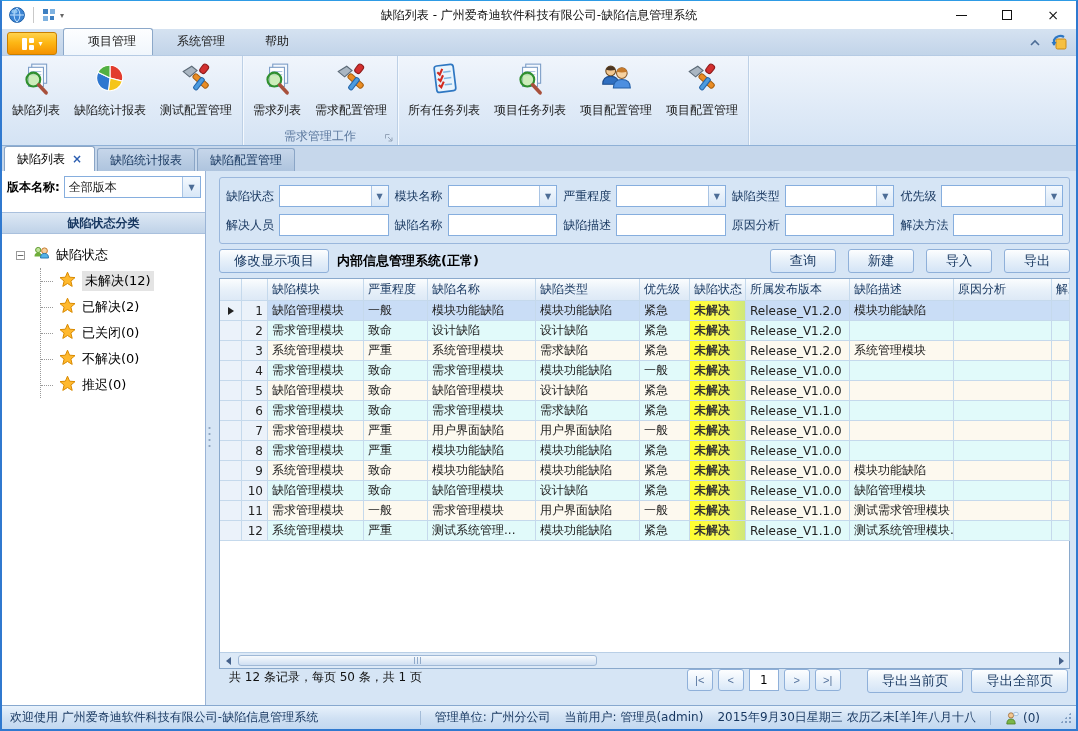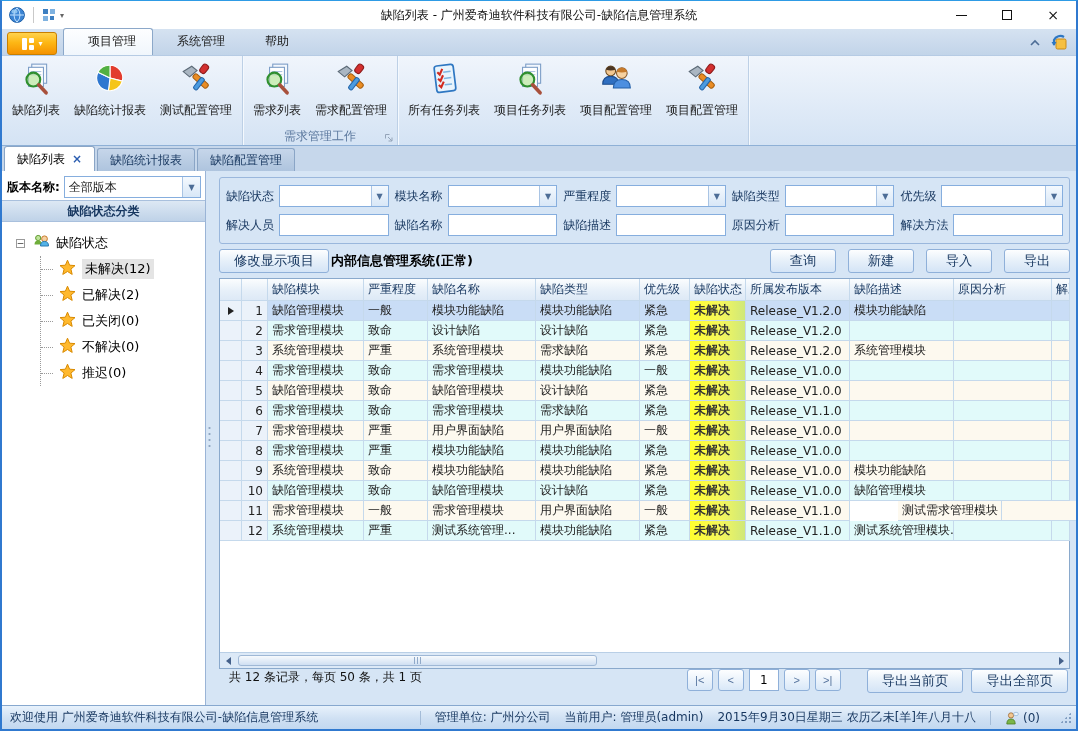--- a/index.html
+++ b/index.html
@@ -51,21 +51,21 @@
   .doctabs { height:25px; flex:0 0 25px; background:#c6d7eb; display:flex; align-items:flex-end; padding-left:2px; gap:2px; }
   .dtab { height:23px; padding:0 12px; display:flex; align-items:center; gap:7px; color:#16365f;
           background:linear-gradient(#c6d6ea,#aec4de); border:1px solid #8aa5c6; border-bottom:none;
           border-radius:3px 3px 0 0; cursor:default; }
   .dtab.active { background:#fff; color:#000; height:25px; border-color:#8aa5c6; }
   .dtab .close { color:#2a5db0; font-size:12px; font-weight:bold; }
 
   
   .main { flex:1; display:flex; min-height:0; }
   .sidebar { width:204px; flex:0 0 204px; background:#fff; border-right:1px solid #9ab4d6; display:flex; flex-direction:column; }
-  .version-row { display:flex; align-items:center; padding:5px 4px 2px 5px; gap:4px; }
+  .version-row { display:flex; align-items:center; padding:5px 4px 14px 5px; gap:4px; }
   .version-label { font-weight:bold; color:#000; white-space:nowrap; }
   .combo { flex:1; height:22px; background:#fff; border:1px solid #86aede; display:flex; align-items:center; position:relative; }
   .combo .cval { flex:1; padding:0 4px; overflow:hidden; white-space:nowrap; }
   .combo .carrow { width:18px; height:100%; border-left:1px solid #a9c4e4; background:linear-gradient(#f4f9fe,#d8e7f7);
                    display:flex; align-items:center; justify-content:center; color:#4d6d96; font-size:8px; }
   .tree-header { height:22px; background:linear-gradient(#dde8f4,#bfd2e8); border-top:1px solid #a9c0dd; border-bottom:1px solid #a9c0dd;
                  display:flex; align-items:center; justify-content:center; font-weight:bold; color:#16365f; }
   .tree { flex:1; padding:8px 0 0 14px; position:relative; overflow:hidden; }
   .titem { display:flex; align-items:center; height:26px; gap:6px; white-space:nowrap; color:#000; font-size:13px; cursor:default; }
   .titem .conn { width:12px; border-top:1px dotted #9a9a9a; }
@@ -87,21 +87,21 @@
   .fcell { display:flex; align-items:center; gap:5px; flex:1; min-width:0; }
   .flabel { color:#16365f; white-space:nowrap; }
   .ftext, .fcombo { flex:1; height:22px; min-width:0; border:1px solid #86aede; background:#fff; }
   .fcombo { display:flex; }
   .fcombo .sp { flex:1; }
   .fcombo .carrow { width:17px; border-left:1px solid #a9c4e4; background:linear-gradient(#f4f9fe,#d8e7f7);
                     display:flex; align-items:center; justify-content:center; color:#4d6d96; font-size:8px; }
   input.ftext { outline:none; font:inherit; padding:0 4px; }
 
   
-  .ctoolbar { height:34px; flex:0 0 34px; display:flex; align-items:center; gap:2px; padding:2px 0; }
+  .ctoolbar { height:34px; flex:0 0 34px; display:flex; align-items:center; gap:8px; padding:2px 0; }
   .btn { height:24px; padding:0 14px; border:1px solid #8fb0d9; border-radius:3px; color:#16365f;
          background:linear-gradient(#fdfeff,#e8f1fa 45%,#d4e4f6); cursor:default; display:flex; align-items:center; justify-content:center; white-space:nowrap; }
   .ptitle { font-weight:bold; color:#000; font-size:13px; }
   .tspacer { flex:1; }
 
   
   .grid { flex:1; min-height:0; border:1px solid #8aa9cc; background:#fff; display:flex; flex-direction:column; }
   .grow { display:flex; }
   .gcell { border-right:1px solid #c5d9ec; border-bottom:1px solid #c5d9ec; overflow:hidden; white-space:nowrap;
            padding:0 4px; display:flex; align-items:center; flex:0 0 auto; }
@@ -638,21 +638,21 @@
             <div class="grow odd">
               <div class="gcell selcol" style="width: 22px;"></div>
               <div class="gcell numcol" style="width: 26px;">11</div>
               <div class="gcell" style="width: 96px;">需求管理模块</div>
               <div class="gcell" style="width: 64px;">一般</div>
               <div class="gcell" style="width: 108px;">需求管理模块</div>
               <div class="gcell" style="width: 104px;">用户界面缺陷</div>
               <div class="gcell" style="width: 50px;">一般</div>
               <div class="gcell statuscell" style="width: 56px;">未解决</div>
               <div class="gcell" style="width: 104px;">Release_V1.1.0</div>
-              <div class="gcell" style="width: 104px; margin-left: 48px;">测试需求管理模块</div>
+              <div class="gcell" style="width: 104px;">测试需求管理模块</div>
               <div class="gcell" style="width: 98px;"></div>
               <div class="gcell" style="width: 18px; flex: 1 0 18px;"></div>
             </div>
             <div class="grow even">
               <div class="gcell selcol" style="width: 22px;"></div>
               <div class="gcell numcol" style="width: 26px;">12</div>
               <div class="gcell" style="width: 96px;">系统管理模块</div>
               <div class="gcell" style="width: 64px;">严重</div>
               <div class="gcell" style="width: 108px;">测试系统管理...</div>
               <div class="gcell" style="width: 104px;">模块功能缺陷</div>

